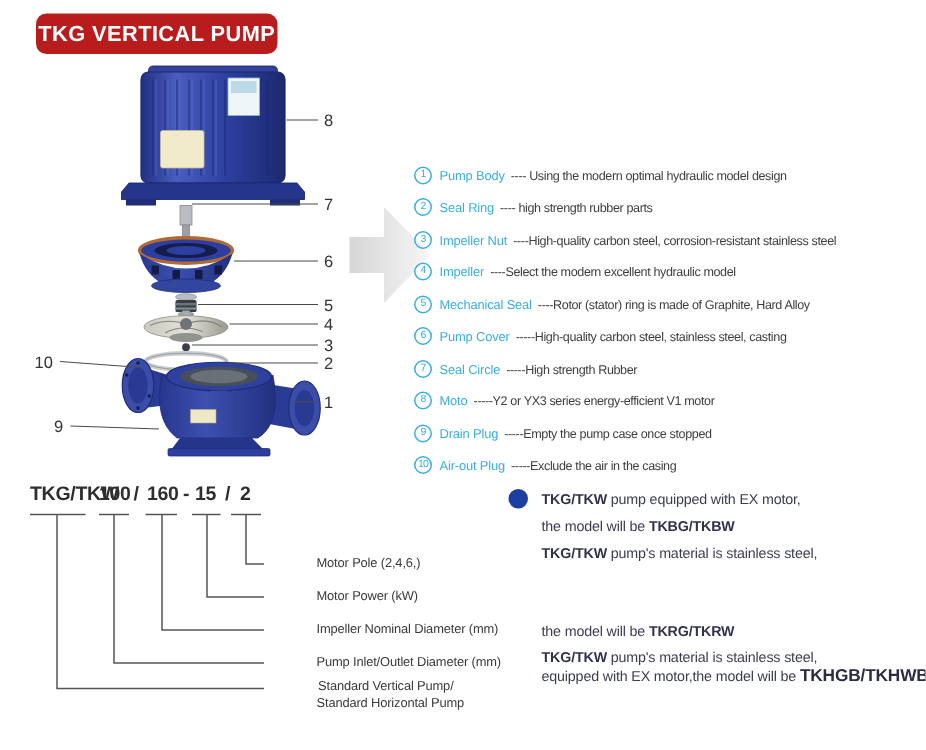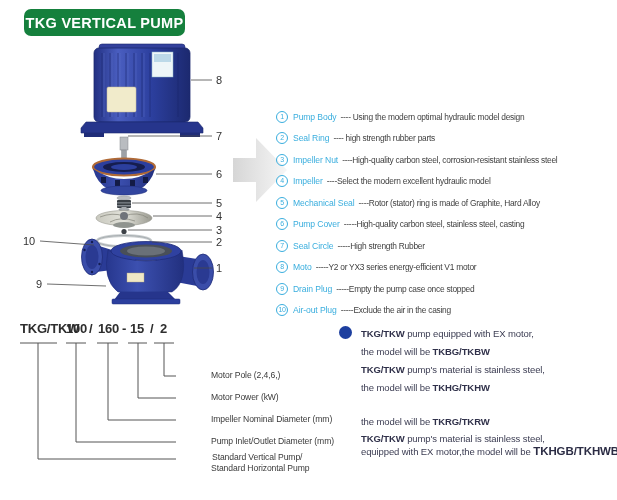--- a/index.html
+++ b/index.html
@@ -1,21 +1,21 @@
 <!DOCTYPE html>
 <html><head>
 <meta charset="utf-8">
 <style>
   * { margin:0; padding:0; box-sizing:border-box; }
   html,body { width:617px; height:500px; background:#ffffff; overflow:hidden;
     font-family:"Liberation Sans", sans-serif; }
   #page { position:relative; width:617px; height:500px; background:#fff; }
 
   .banner { position:absolute; left:24px; top:9px; width:161px; height:27px;
-    background:#15803d; border-radius:7px; color:#fff; font-weight:bold;
+    background:#b91c1c; border-radius:7px; color:#fff; font-weight:bold;
     font-size:14.5px; display:flex; align-items:center; justify-content:center;
     letter-spacing:.3px; }
 
   #diagram-svg { position:absolute; left:0; top:40px; width:300px; height:275px; }
 
   .parts-list { position:absolute; left:276px; top:58px; width:329px;margin-top:48px; }
   .pitem { height:21.5px; display:flex; align-items:center; white-space:nowrap; }
   .pnum { flex:0 0 auto; width:12px; height:12px; border:1px solid #3aaede; border-radius:50%;
     color:#3aaede; font-size:7px; line-height:10px; text-align:center; margin-right:5px;
     letter-spacing:-0.5px; }
@@ -244,18 +244,17 @@
   <div class="tlabel" style="left:179px; top:392px">Motor Power (kW)</div>
   <div class="tlabel" style="left:179px; top:414px">Impeller Nominal Diameter (mm)</div>
   <div class="tlabel" style="left:179px; top:436px">Pump Inlet/Outlet Diameter (mm)</div>
   <div class="tlabel" style="left:180px; top:452px">Standard Vertical Pump/</div>
   <div class="tlabel" style="left:179px; top:463px">Standard Horizontal Pump</div>
 
   <div class="bullet"></div>
   <div class="vline" style="top:328px"><span class="vb">TKG/TKW</span><span> pump equipped with EX motor,</span></div>
   <div class="vline" style="top:346px"><span>the model will be </span><span class="vb">TKBG/TKBW</span></div>
   <div class="vline" style="top:364px"><span class="vb">TKG/TKW</span><span> pump's material is stainless steel,</span></div>
-  <div class="vline" style="top:382px"><span>the model will be </span><span class="vb">TKHG/TKHW</span></div>
   <div class="vline" style="top:416px"><span>the model will be </span><span class="vb">TKRG/TKRW</span></div>
   <div class="vline" style="top:433px"><span class="vb">TKG/TKW</span><span> pump's material is stainless steel,</span></div>
   <div class="vline" style="top:445px"><span>equipped with EX motor,the model will be </span><span class="vb-big">TKHGB/TKHWB</span></div>
 
 </div>
 
 </body></html>

